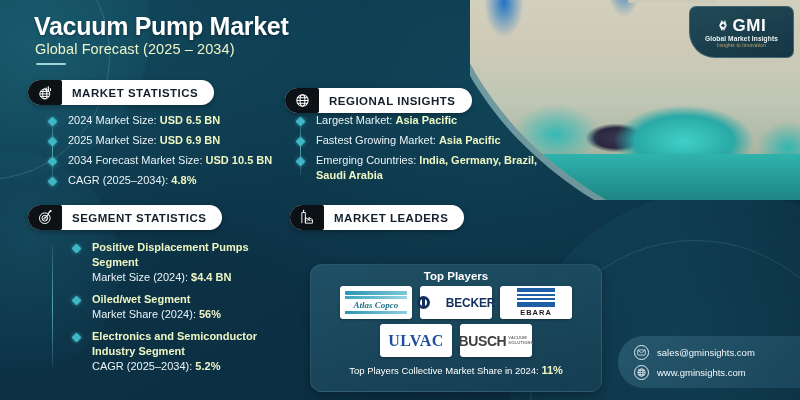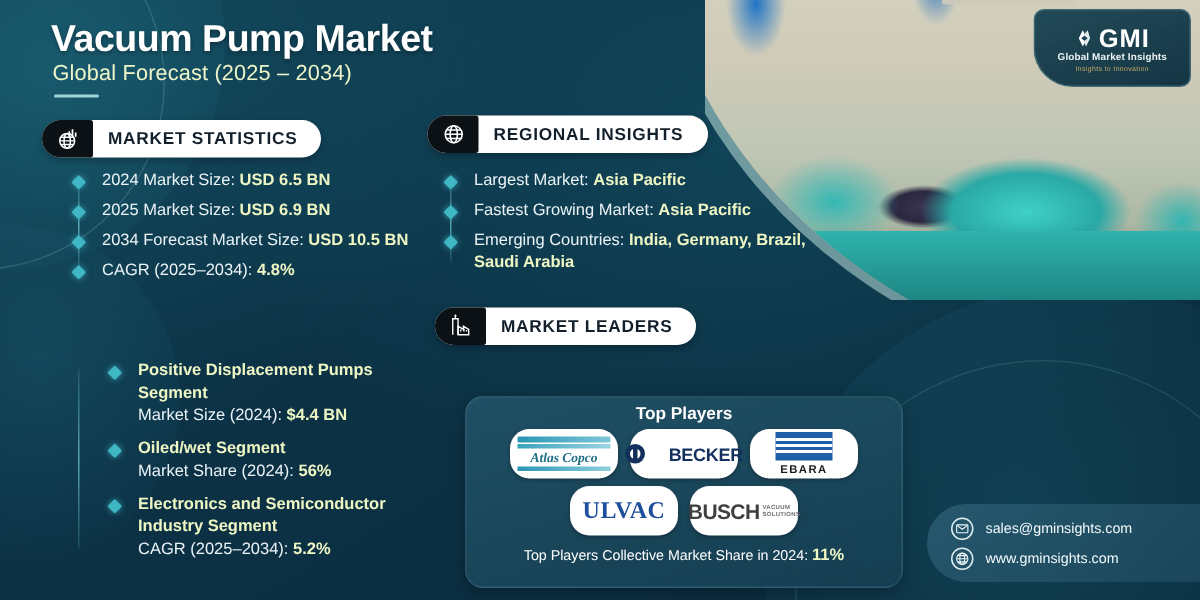--- a/index.html
+++ b/index.html
@@ -153,21 +153,21 @@
     background:linear-gradient(165deg,rgba(33,82,103,.95),rgba(22,62,82,.95));
     border-radius:12px;
     border:1px solid rgba(140,195,205,.14);
     box-shadow:0 3px 10px rgba(0,0,0,.25);
     padding:5px 10px 6px;
     display:flex;flex-direction:column;align-items:center;
   }
   .players-h{color:#ffffff;font-size:11.5px;font-weight:bold;margin-bottom:4px;}
   .logo-row{display:flex;gap:8px;justify-content:center;margin-bottom:5px;}
   .logo{
-    background:#ffffff;border-radius:13px;
+    background:#ffffff;border-radius:3px;
     display:flex;align-items:center;justify-content:center;
     box-shadow:0 1px 3px rgba(0,0,0,.3);
   }
   .logo.w{width:72px;height:33px;}
   .foot{color:#ffffff;font-size:9.5px;margin-top:2px;white-space:nowrap;}
   .foot .hl{font-size:11px;}
 
   
   .atlas{display:flex;flex-direction:column;align-items:center;gap:1px;width:62px;}
   .atlas .bar{height:4px;width:100%;background:linear-gradient(90deg,#2a96b4,#7fc7d8);border-radius:1px;}
@@ -272,21 +272,21 @@
     <div class="srow">
       <div class="dot"></div>
       <div class="line"><span>2034 Forecast Market Size: </span><span class="hl">USD 10.5 BN</span></div>
     </div>
     <div class="srow">
       <div class="dot"></div>
       <div class="line"><span>CAGR (2025–2034): </span><span class="hl">4.8%</span></div>
     </div>
   </div>
 
-  <div class="pill" style="left:285px;top:77px;">
+  <div class="pill" style="left:285px;top:88px;">
     <div class="pill-ico">
       <svg viewBox="0 0 24 24" fill="none" stroke="#ffffff" stroke-width="1.5">
         <circle cx="12" cy="12" r="8"></circle>
         <ellipse cx="12" cy="12" rx="3.4" ry="8"></ellipse>
         <path d="M4 12h16M5.2 8h13.6M5.2 16h13.6"></path>
       </svg>
     </div>
     <div class="pill-txt">REGIONAL INSIGHTS</div>
   </div>
 
@@ -300,20 +300,32 @@
       <div class="dot"></div>
       <div class="line"><span>Fastest Growing Market: </span><span class="hl">Asia Pacific</span></div>
     </div>
     <div class="srow">
       <div class="dot"></div>
       <div class="line"><span>Emerging Countries: </span><span class="hl">India, Germany, Brazil,</span></div>
       <div class="hl-only">Saudi Arabia</div>
     </div>
   </div>
 
+  <div class="pill" style="left:28px;top:205px;">
+    <div class="pill-ico">
+      <svg viewBox="0 0 24 24" fill="none" stroke="#ffffff" stroke-width="1.4">
+        <circle cx="11" cy="13" r="7.5"></circle>
+        <circle cx="11" cy="13" r="4"></circle>
+        <path d="M11 13l6-6M15.5 6.5l3-3" stroke-width="1.6"></path>
+        <circle cx="19.2" cy="2.8" r="1.5" fill="#fff" stroke="none"></circle>
+        <path d="M8.5 15v-2.5M11 15v-4M13.5 15v-1.5" stroke-width="1.3"></path>
+      </svg>
+    </div>
+    <div class="pill-txt">SEGMENT STATISTICS</div>
+  </div>
 
   <div class="statblock" style="left:52px;top:240px;width:240px;padding-left:24px;">
     <div class="rail"></div>
     <div class="srow" style="margin-bottom:7px;">
       <div class="dot"></div>
       <div class="hl-only">Positive Displacement Pumps Segment</div>
       <div class="line"><span>Market Size (2024): </span><span class="hl">$4.4 BN</span></div>
     </div>
     <div class="srow" style="margin-bottom:7px;">
       <div class="dot"></div>

